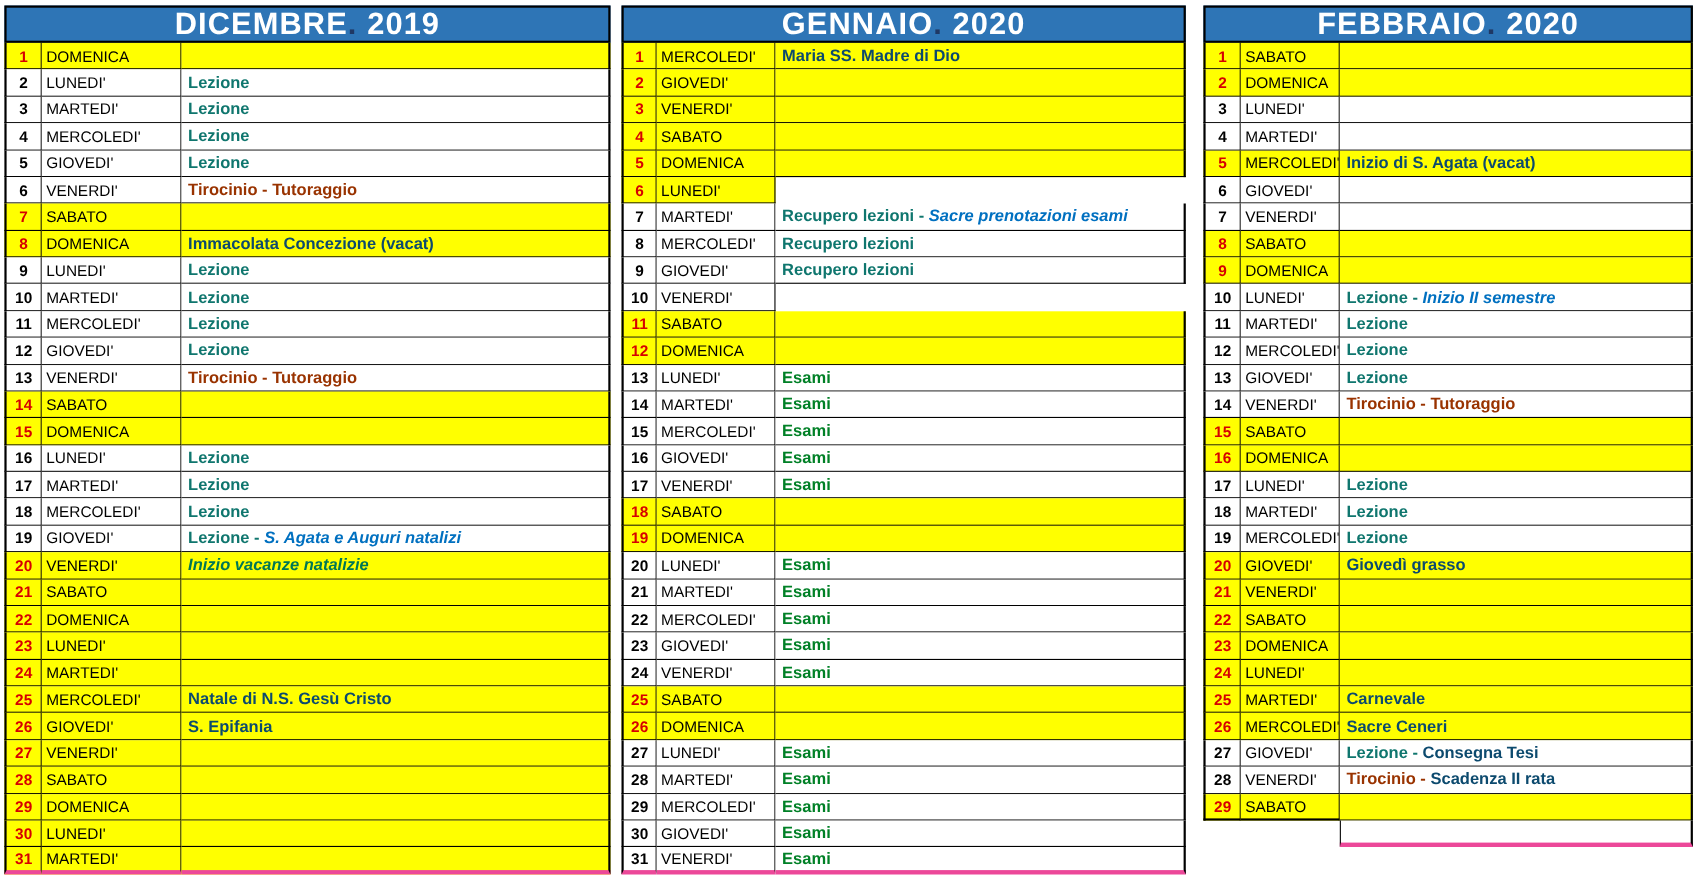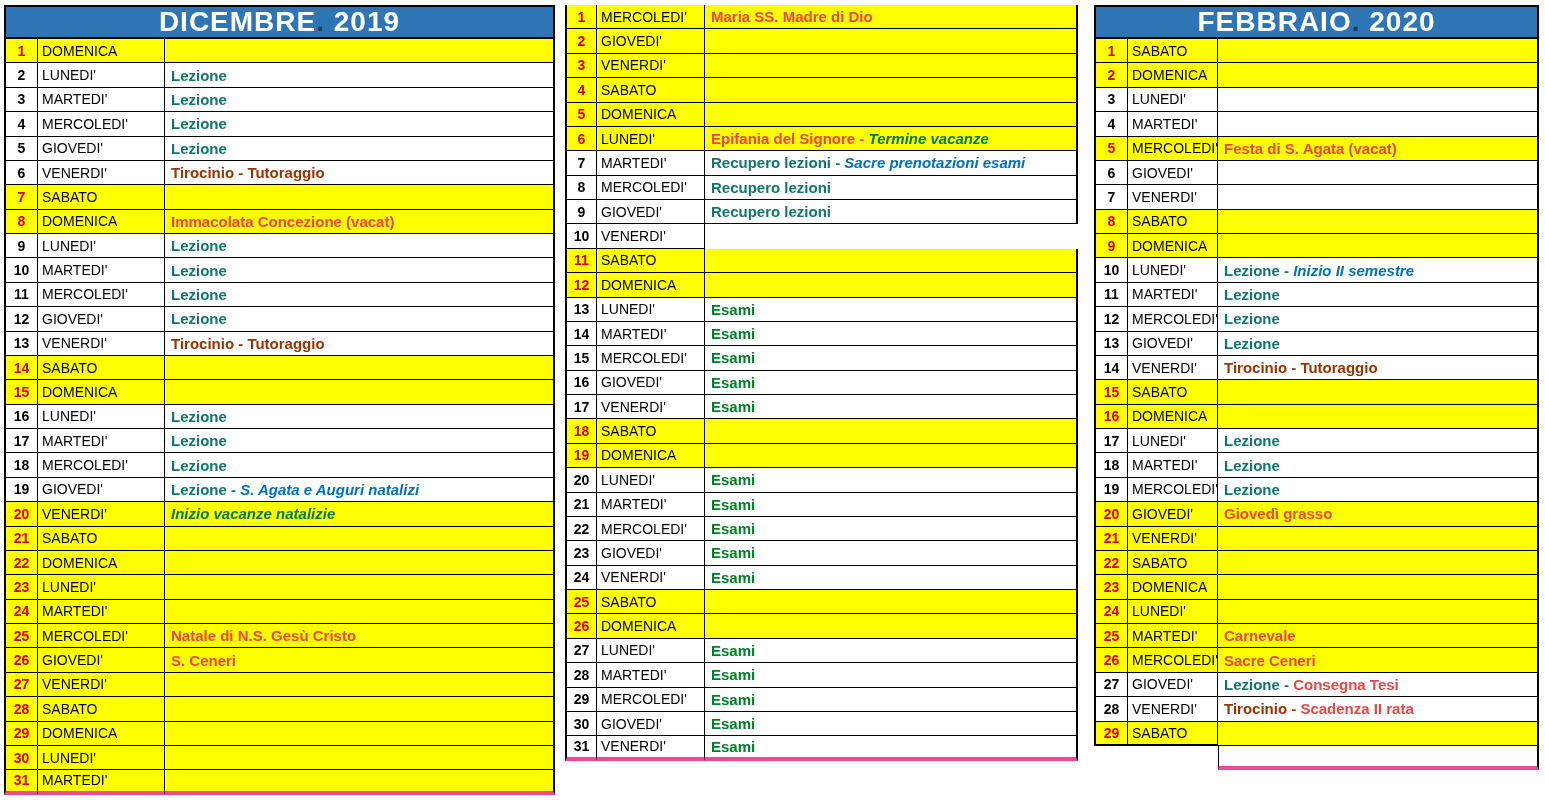--- a/index.html
+++ b/index.html
@@ -26,21 +26,21 @@
   .m1 .day{width:108px}
   .m2 .day{width:90px}
   .rows .row:last-child .cell{border-bottom:4px solid #ec4899}
   
   .m2 .rows .row:nth-last-child(2) .num,
   .m2 .rows .row:nth-last-child(2) .day{border-bottom:2px solid #000}
   .row.extra .spacer{width:124px;background:transparent;border:none}
   .row.extra .cell.notes{border-left:1px solid #000;background:#fff}
   .seg{white-space:pre}
   .s-black{color:#0f766e}
-  .s-red{color:#ef4444}
+  .s-red{color:#0c4a6e}
   .s-brown{color:#993300;}
   .s-blue{color:#0070C0;font-style:italic}
   .s-green{color:#008026}
   .s-teal{color:#007755;font-style:italic}
 </style>
 </head>
 <body>
 
 <div id="board">
     <section class="month m0">
@@ -205,21 +205,21 @@
           <div class="cell num">25</div>
           <div class="cell day">MERCOLEDI'</div>
           <div class="cell notes">
             <span class="seg s-red">Natale di N.S. Gesù Cristo</span>
           </div>
         </div>
         <div class="row yellow">
           <div class="cell num">26</div>
           <div class="cell day">GIOVEDI'</div>
           <div class="cell notes">
-            <span class="seg s-red">S. Ceneri</span>
+            <span class="seg s-red">S. Epifania</span>
           </div>
         </div>
         <div class="row yellow">
           <div class="cell num">27</div>
           <div class="cell day">VENERDI'</div>
           <div class="cell notes"></div>
         </div>
         <div class="row yellow">
           <div class="cell num">28</div>
           <div class="cell day">SABATO</div>
@@ -236,20 +236,23 @@
           <div class="cell notes"></div>
         </div>
         <div class="row yellow">
           <div class="cell num">31</div>
           <div class="cell day">MARTEDI'</div>
           <div class="cell notes"></div>
         </div>
       </div>
     </section>
     <section class="month m1">
+      <div class="mhead">
+        <div class="mtitle"><span class="tname">GENNAIO</span><span class="tdot">.</span><span class="tyear"> 2020</span></div>
+      </div>
       <div class="rows">
         <div class="row yellow">
           <div class="cell num">1</div>
           <div class="cell day">MERCOLEDI'</div>
           <div class="cell notes">
             <span class="seg s-red">Maria SS. Madre di Dio</span>
           </div>
         </div>
         <div class="row yellow">
           <div class="cell num">2</div>
@@ -267,24 +270,20 @@
           <div class="cell notes"></div>
         </div>
         <div class="row yellow">
           <div class="cell num">5</div>
           <div class="cell day">DOMENICA</div>
           <div class="cell notes"></div>
         </div>
         <div class="row yellow">
           <div class="cell num">6</div>
           <div class="cell day">LUNEDI'</div>
-          <div class="cell notes">
-            <span class="seg s-red">Epifania del Signore - </span>
-            <span class="seg s-teal">Termine vacanze</span>
-          </div>
         </div>
         <div class="row">
           <div class="cell num">7</div>
           <div class="cell day">MARTEDI'</div>
           <div class="cell notes">
             <span class="seg s-black">Recupero lezioni - </span>
             <span class="seg s-blue">Sacre prenotazioni esami</span>
           </div>
         </div>
         <div class="row">
@@ -464,21 +463,21 @@
         </div>
         <div class="row">
           <div class="cell num">4</div>
           <div class="cell day">MARTEDI'</div>
           <div class="cell notes"></div>
         </div>
         <div class="row yellow">
           <div class="cell num">5</div>
           <div class="cell day">MERCOLEDI'</div>
           <div class="cell notes">
-            <span class="seg s-red">Festa di S. Agata (vacat)</span>
+            <span class="seg s-red">Inizio di S. Agata (vacat)</span>
           </div>
         </div>
         <div class="row">
           <div class="cell num">6</div>
           <div class="cell day">GIOVEDI'</div>
           <div class="cell notes"></div>
         </div>
         <div class="row">
           <div class="cell num">7</div>
           <div class="cell day">VENERDI'</div>

